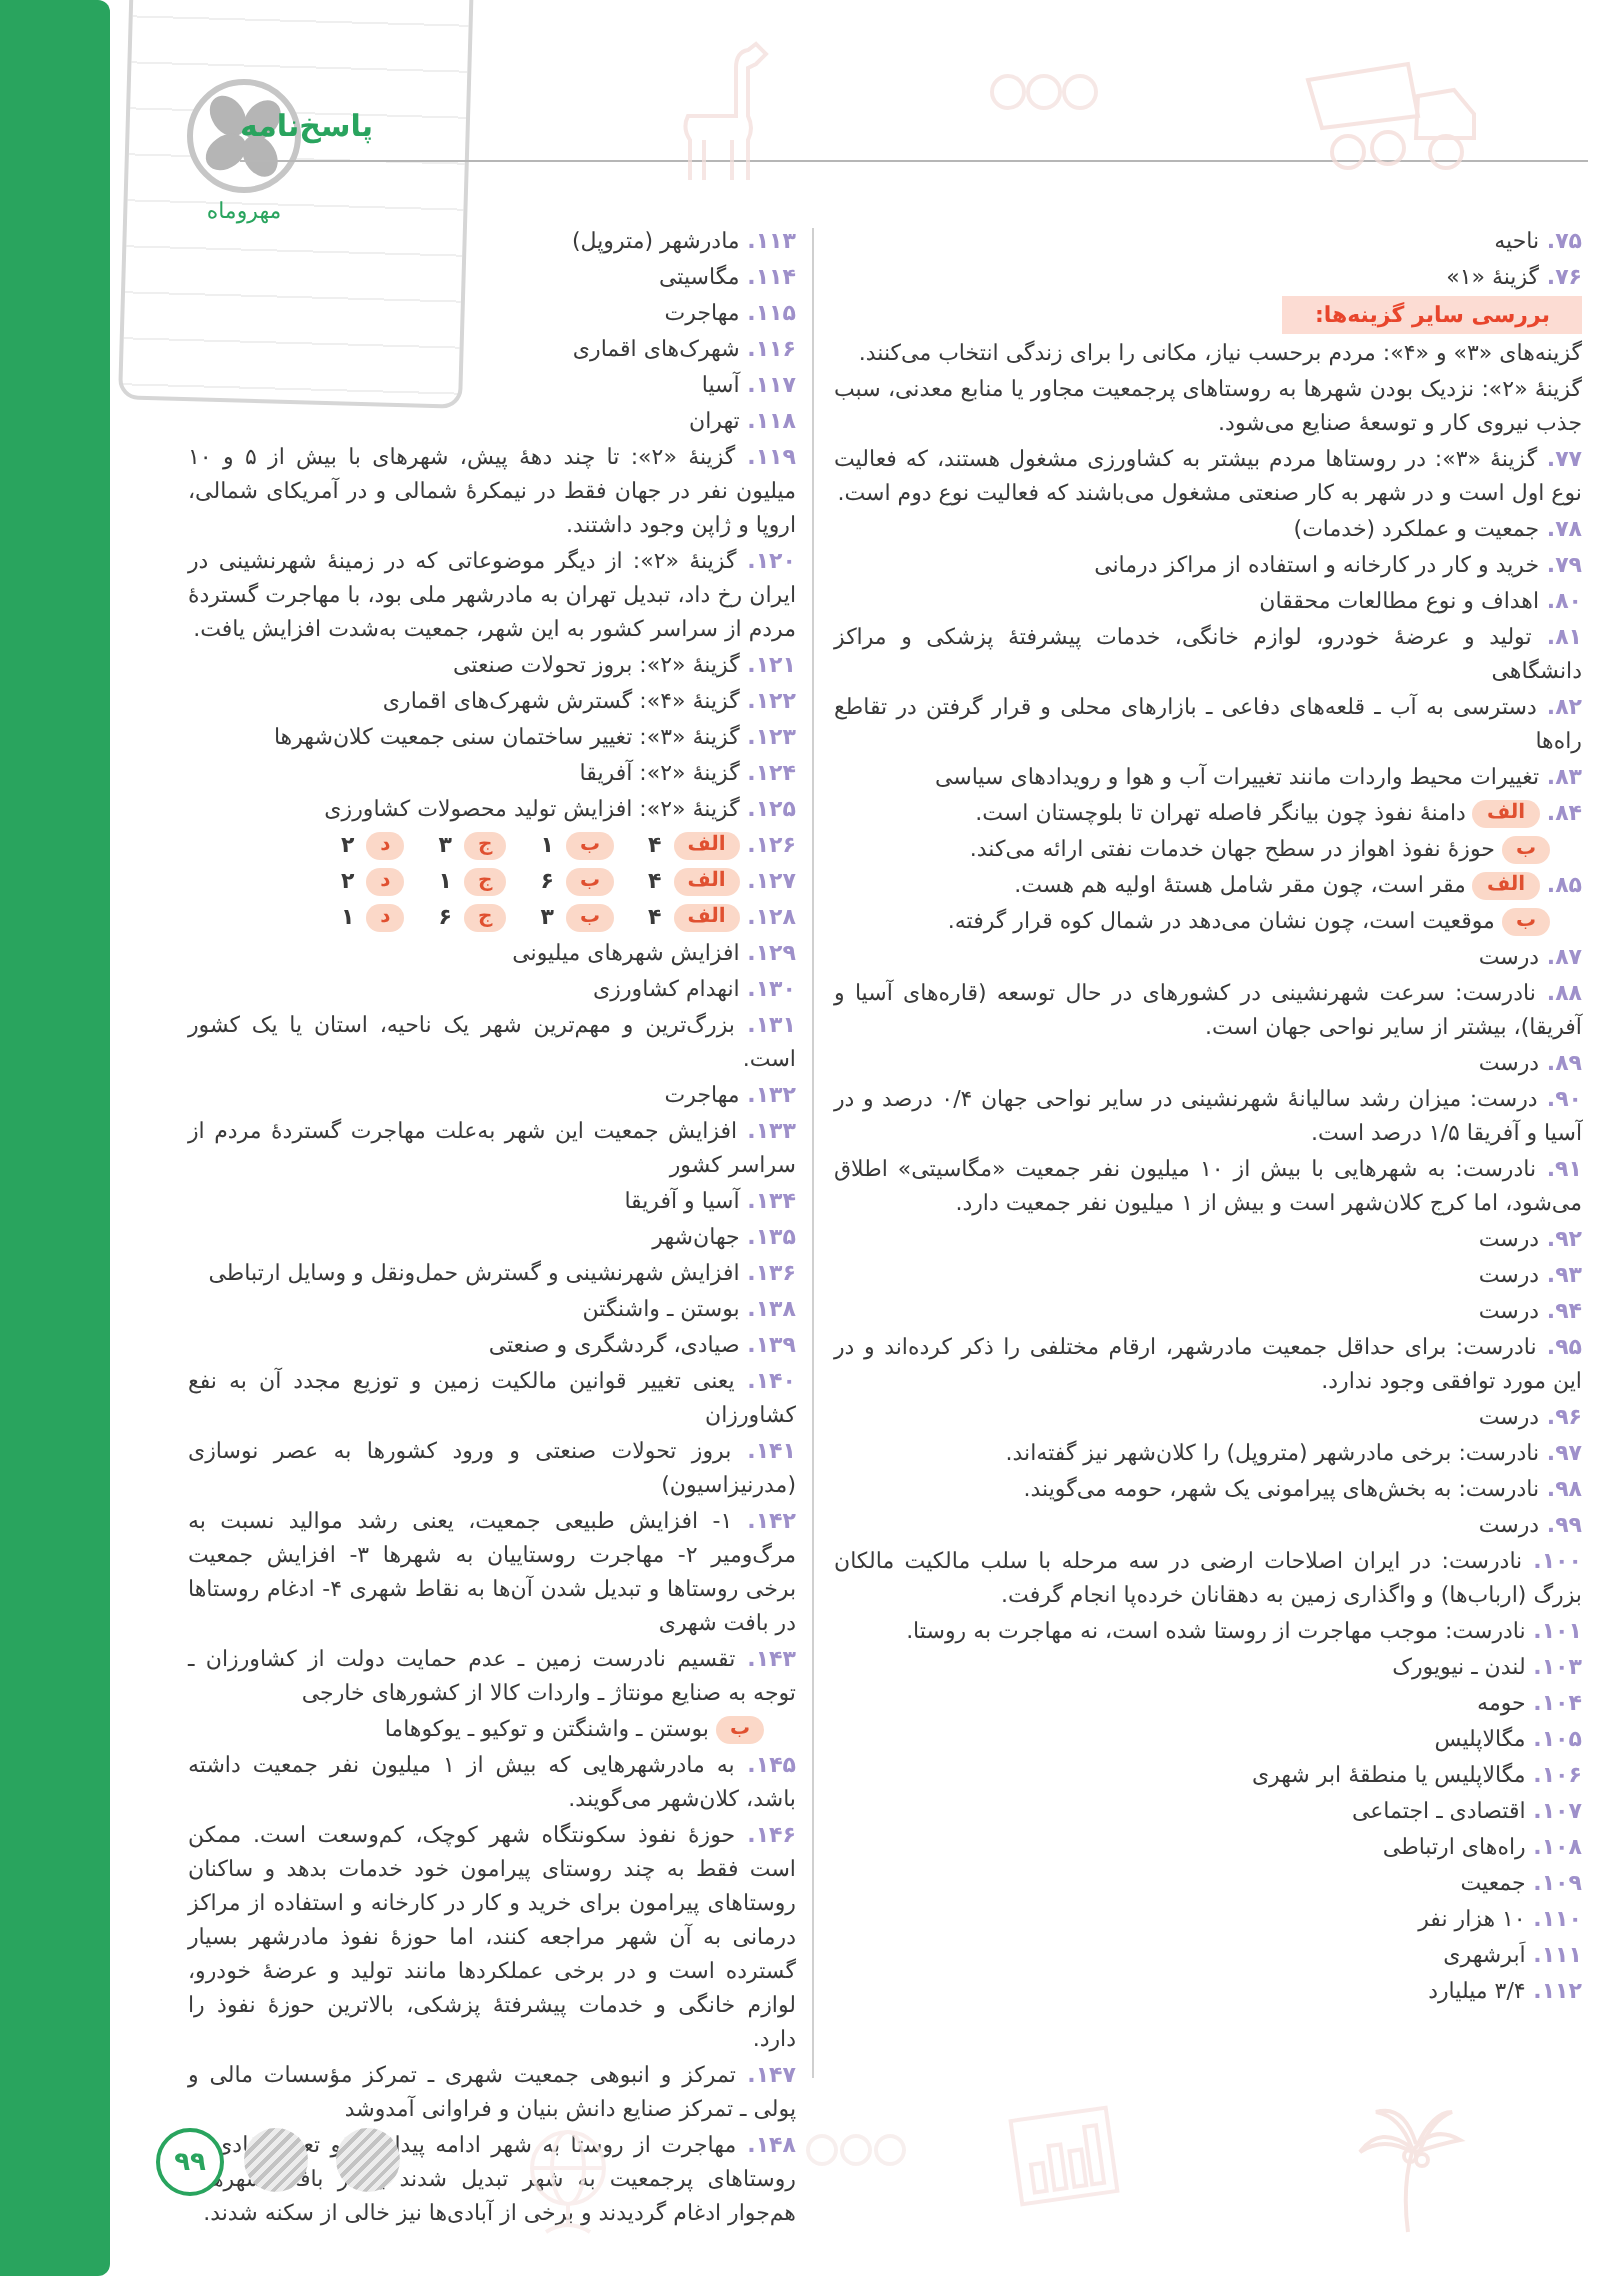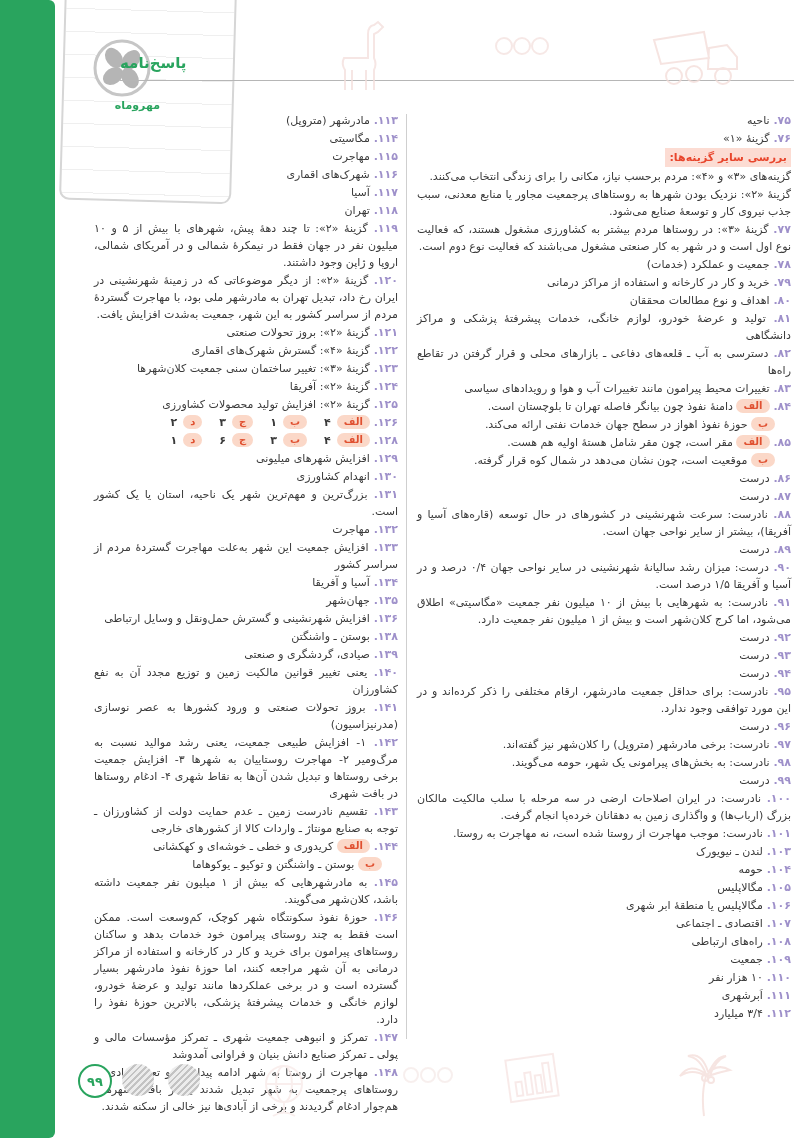--- a/index.html
+++ b/index.html
@@ -12,35 +12,35 @@
   
   .green-band{position:absolute;left:0;top:0;width:55px;height:1138px;background:#29a45e;border-radius:0 6px 6px 0;}
   
   .paper{
     position:absolute;left:62px;top:-14px;width:168px;height:212px;
     background:#fff;border:2px solid #d6d6d6;border-radius:10px;
     transform:rotate(1.6deg);
     background-image:repeating-linear-gradient(to bottom,transparent 0 22px,#efefef 22px 23px);
   }
   .logo-wrap{position:absolute;left:92px;top:38px;width:60px;height:60px;}
-  .brand{position:absolute;left:84px;top:99px;width:76px;text-align:right;
-    color:#29a45e;font-size:11px;font-weight:bold;}
+  .brand{position:absolute;left:84px;top:99px;width:76px;text-align:center;
+    color:#29a45e;font-size:11px;font-weight:normal;}
   .page-title{position:absolute;left:120px;top:54px;color:#29a45e;font-size:15px;font-weight:bold;}
   .header-divider{position:absolute;left:120px;top:80px;width:674px;border-top:1.5px solid #b6b6b6;}
   
   .col{position:absolute;top:112px;font-size:11px;line-height:17px;text-align:justify;}
   .col-right{right:14px;width:374px;}
   .col-left{left:94px;width:304px;}
   .col-divider{position:absolute;left:406px;top:114px;height:925px;border-left:1px solid #cfcfcf;}
   .item{margin-bottom:1px;}
   .item .num{color:#9e90ca;font-weight:bold;}
   .item.cont{margin-right:16px;}
   .pill{display:inline-block;background:#fbd8c8;color:#e05030;border-radius:9px;
     padding:0 7px;font-size:10px;font-weight:bold;line-height:14px;vertical-align:1px;}
-  .red-head{display:inline-block;background:#fcdcd3;color:#e8452c;font-weight:bold;padding:1px 4px;}
+  .red-head{display:inline-block;background:#fcdcd3;color:#e8452c;font-weight:bold;padding:1px 16px;}
   .match .pill{margin-left:6px;}
   .match .mval{margin-left:17px;font-weight:bold;}
   
   .page-badge{position:absolute;left:78px;top:1064px;width:30px;height:30px;border-radius:50%;
     border:2px solid #29a45e;color:#29a45e;font-size:13px;font-weight:bold;
     display:flex;align-items:center;justify-content:center;background:#fff;}
   .hatch{position:absolute;width:32px;height:32px;border-radius:50%;
     background:repeating-linear-gradient(135deg,#c3c3c3 0 2px,#ececec 2px 4.5px);}
   .hatch1{left:122px;top:1064px;}
   .hatch2{left:168px;top:1064px;}
@@ -96,26 +96,25 @@
     <div class="item"><span class="num">۷۶. </span><span>گزینهٔ «۱»</span></div>
     <div class="item"><span class="red-head">بررسی سایر گزینه‌ها:</span></div>
     <div class="item"><span>گزینه‌های «۳» و «۴»: مردم برحسب نیاز، مکانی را برای زندگی انتخاب می‌کنند.</span></div>
     <div class="item"><span>گزینهٔ «۲»: نزدیک بودن شهرها به روستاهای پرجمعیت مجاور یا منابع معدنی، سبب جذب نیروی کار و توسعهٔ صنایع می‌شود.</span></div>
     <div class="item"><span class="num">۷۷. </span><span>گزینهٔ «۳»: در روستاها مردم بیشتر به کشاورزی مشغول هستند، که فعالیت نوع اول است و در شهر به کار صنعتی مشغول می‌باشند که فعالیت نوع دوم است.</span></div>
     <div class="item"><span class="num">۷۸. </span><span>جمعیت و عملکرد (خدمات)</span></div>
     <div class="item"><span class="num">۷۹. </span><span>خرید و کار در کارخانه و استفاده از مراکز درمانی</span></div>
     <div class="item"><span class="num">۸۰. </span><span>اهداف و نوع مطالعات محققان</span></div>
     <div class="item"><span class="num">۸۱. </span><span>تولید و عرضهٔ خودرو، لوازم خانگی، خدمات پیشرفتهٔ پزشکی و مراکز دانشگاهی</span></div>
     <div class="item"><span class="num">۸۲. </span><span>دسترسی به آب ـ قلعه‌های دفاعی ـ بازارهای محلی و قرار گرفتن در تقاطع راه‌ها</span></div>
-    <div class="item"><span class="num">۸۳. </span><span>تغییرات محیط پیرامون مانند تغییرات آب و هوا و رویدادهای سیاسی</span></div>
+    <div class="item"><span class="num">۸۳. </span><span>تغییرات محیط واردات مانند تغییرات آب و هوا و رویدادهای سیاسی</span></div>
     <div class="item"><span class="num">۸۴. </span><span class="pill">الف</span> <span>دامنهٔ نفوذ چون بیانگر فاصله تهران تا بلوچستان است.</span></div>
     <div class="item cont"><span class="pill">ب</span> <span>حوزهٔ نفوذ اهواز در سطح جهان خدمات نفتی ارائه می‌کند.</span></div>
     <div class="item"><span class="num">۸۵. </span><span class="pill">الف</span> <span>مقر است، چون مقر شامل هستهٔ اولیه هم هست.</span></div>
     <div class="item cont"><span class="pill">ب</span> <span>موقعیت است، چون نشان می‌دهد در شمال کوه قرار گرفته.</span></div>
-    <div class="item"><span class="num">۸۶. </span><span>درست</span></div>
     <div class="item"><span class="num">۸۷. </span><span>درست</span></div>
     <div class="item"><span class="num">۸۸. </span><span>نادرست: سرعت شهرنشینی در کشورهای در حال توسعه (قاره‌های آسیا و آفریقا)، بیشتر از سایر نواحی جهان است.</span></div>
     <div class="item"><span class="num">۸۹. </span><span>درست</span></div>
     <div class="item"><span class="num">۹۰. </span><span>درست: میزان رشد سالیانهٔ شهرنشینی در سایر نواحی جهان ۰/۴ درصد و در آسیا و آفریقا ۱/۵ درصد است.</span></div>
     <div class="item"><span class="num">۹۱. </span><span>نادرست: به شهرهایی با بیش از ۱۰ میلیون نفر جمعیت «مگاسیتی» اطلاق می‌شود، اما کرج کلان‌شهر است و بیش از ۱ میلیون نفر جمعیت دارد.</span></div>
     <div class="item"><span class="num">۹۲. </span><span>درست</span></div>
     <div class="item"><span class="num">۹۳. </span><span>درست</span></div>
     <div class="item"><span class="num">۹۴. </span><span>درست</span></div>
     <div class="item"><span class="num">۹۵. </span><span>نادرست: برای حداقل جمعیت مادرشهر، ارقام مختلفی را ذکر کرده‌اند و در این مورد توافقی وجود ندارد.</span></div>
     <div class="item"><span class="num">۹۶. </span><span>درست</span></div>
@@ -143,36 +142,36 @@
     <div class="item"><span class="num">۱۱۷. </span><span>آسیا</span></div>
     <div class="item"><span class="num">۱۱۸. </span><span>تهران</span></div>
     <div class="item"><span class="num">۱۱۹. </span><span>گزینهٔ «۲»: تا چند دههٔ پیش، شهرهای با بیش از ۵ و ۱۰ میلیون نفر در جهان فقط در نیمکرهٔ شمالی و در آمریکای شمالی، اروپا و ژاپن وجود داشتند.</span></div>
     <div class="item"><span class="num">۱۲۰. </span><span>گزینهٔ «۲»: از دیگر موضوعاتی که در زمینهٔ شهرنشینی در ایران رخ داد، تبدیل تهران به مادرشهر ملی بود، با مهاجرت گستردهٔ مردم از سراسر کشور به این شهر، جمعیت به‌شدت افزایش یافت.</span></div>
     <div class="item"><span class="num">۱۲۱. </span><span>گزینهٔ «۲»: بروز تحولات صنعتی</span></div>
     <div class="item"><span class="num">۱۲۲. </span><span>گزینهٔ «۴»: گسترش شهرک‌های اقماری</span></div>
     <div class="item"><span class="num">۱۲۳. </span><span>گزینهٔ «۳»: تغییر ساختمان سنی جمعیت کلان‌شهرها</span></div>
     <div class="item"><span class="num">۱۲۴. </span><span>گزینهٔ «۲»: آفریقا</span></div>
     <div class="item"><span class="num">۱۲۵. </span><span>گزینهٔ «۲»: افزایش تولید محصولات کشاورزی</span></div>
     <div class="item match"><span class="num">۱۲۶. </span><span class="pill">الف</span><span class="mval">۴</span><span class="pill">ب</span><span class="mval">۱</span><span class="pill">ج</span><span class="mval">۳</span><span class="pill">د</span><span class="mval">۲</span></div>
+    <div class="item match"><span class="num">۱۲۷. </span><span class="pill">الف</span><span class="mval">۴</span><span class="pill">ب</span><span class="mval">۶</span><span class="pill">ج</span><span class="mval">۱</span><span class="pill">د</span><span class="mval">۲</span></div>
     <div class="item match"><span class="num">۱۲۸. </span><span class="pill">الف</span><span class="mval">۴</span><span class="pill">ب</span><span class="mval">۳</span><span class="pill">ج</span><span class="mval">۶</span><span class="pill">د</span><span class="mval">۱</span></div>
     <div class="item"><span class="num">۱۲۹. </span><span>افزایش شهرهای میلیونی</span></div>
     <div class="item"><span class="num">۱۳۰. </span><span>انهدام کشاورزی</span></div>
     <div class="item"><span class="num">۱۳۱. </span><span>بزرگ‌ترین و مهم‌ترین شهر یک ناحیه، استان یا یک کشور است.</span></div>
     <div class="item"><span class="num">۱۳۲. </span><span>مهاجرت</span></div>
     <div class="item"><span class="num">۱۳۳. </span><span>افزایش جمعیت این شهر به‌علت مهاجرت گستردهٔ مردم از سراسر کشور</span></div>
     <div class="item"><span class="num">۱۳۴. </span><span>آسیا و آفریقا</span></div>
     <div class="item"><span class="num">۱۳۵. </span><span>جهان‌شهر</span></div>
     <div class="item"><span class="num">۱۳۶. </span><span>افزایش شهرنشینی و گسترش حمل‌ونقل و وسایل ارتباطی</span></div>
     <div class="item"><span class="num">۱۳۸. </span><span>بوستن ـ واشنگتن</span></div>
     <div class="item"><span class="num">۱۳۹. </span><span>صیادی، گردشگری و صنعتی</span></div>
     <div class="item"><span class="num">۱۴۰. </span><span>یعنی تغییر قوانین مالکیت زمین و توزیع مجدد آن به نفع کشاورزان</span></div>
     <div class="item"><span class="num">۱۴۱. </span><span>بروز تحولات صنعتی و ورود کشورها به عصر نوسازی (مدرنیزاسیون)</span></div>
     <div class="item"><span class="num">۱۴۲. </span><span>۱- افزایش طبیعی جمعیت، یعنی رشد موالید نسبت به مرگ‌ومیر ۲- مهاجرت روستاییان به شهرها ۳- افزایش جمعیت برخی روستاها و تبدیل شدن آن‌ها به نقاط شهری ۴- ادغام روستاها در بافت شهری</span></div>
     <div class="item"><span class="num">۱۴۳. </span><span>تقسیم نادرست زمین ـ عدم حمایت دولت از کشاورزان ـ توجه به صنایع مونتاژ ـ واردات کالا از کشورهای خارجی</span></div>
-    <div class="item"><span class="num">۱۴۴. </span><span class="pill">الف</span> <span>کریدوری و خطی ـ خوشه‌ای و کهکشانی</span></div>
     <div class="item cont"><span class="pill">ب</span> <span>بوستن ـ واشنگتن و توکیو ـ یوکوهاما</span></div>
     <div class="item"><span class="num">۱۴۵. </span><span>به مادرشهرهایی که بیش از ۱ میلیون نفر جمعیت داشته باشد، کلان‌شهر می‌گویند.</span></div>
     <div class="item"><span class="num">۱۴۶. </span><span>حوزهٔ نفوذ سکونتگاه شهر کوچک، کم‌وسعت است. ممکن است فقط به چند روستای پیرامون خود خدمات بدهد و ساکنان روستاهای پیرامون برای خرید و کار در کارخانه و استفاده از مراکز درمانی به آن شهر مراجعه کنند، اما حوزهٔ نفوذ مادرشهر بسیار گسترده است و در برخی عملکردها مانند تولید و عرضهٔ خودرو، لوازم خانگی و خدمات پیشرفتهٔ پزشکی، بالاترین حوزهٔ نفوذ را دارد.</span></div>
     <div class="item"><span class="num">۱۴۷. </span><span>تمرکز و انبوهی جمعیت شهری ـ تمرکز مؤسسات مالی و پولی ـ تمرکز صنایع دانش بنیان و فراوانی آمدوشد</span></div>
     <div class="item"><span class="num">۱۴۸. </span><span>مهاجرت از روستا به شهر ادامه پیدا کرد و تعداد زیادی از روستاهای پرجمعیت به شهر تبدیل شدند یا در بافت شهرهای هم‌جوار ادغام گردیدند و برخی از آبادی‌ها نیز خالی از سکنه شدند.</span></div>
   </div>
 <div class="col-divider"></div>
 
 <div class="page-badge">۹۹</div>
 <div class="hatch hatch1"></div>

